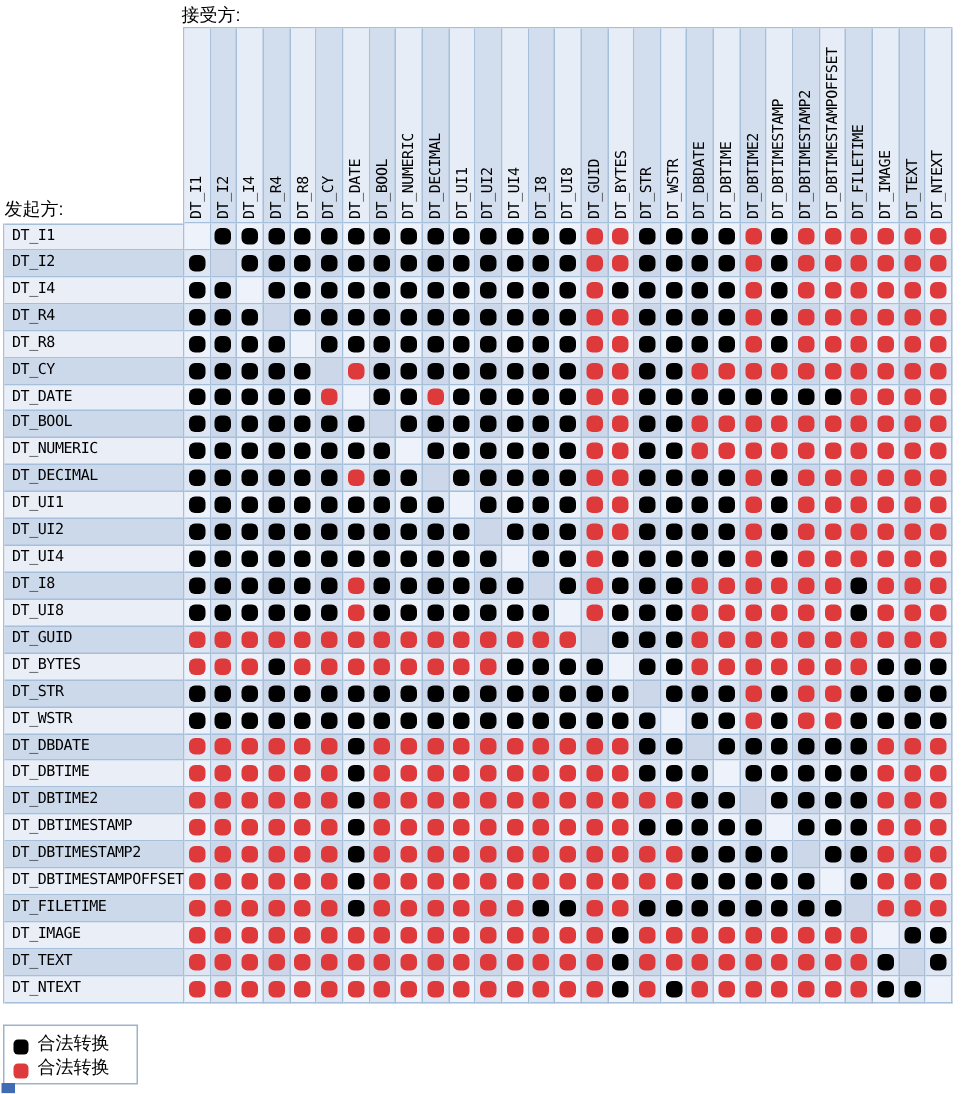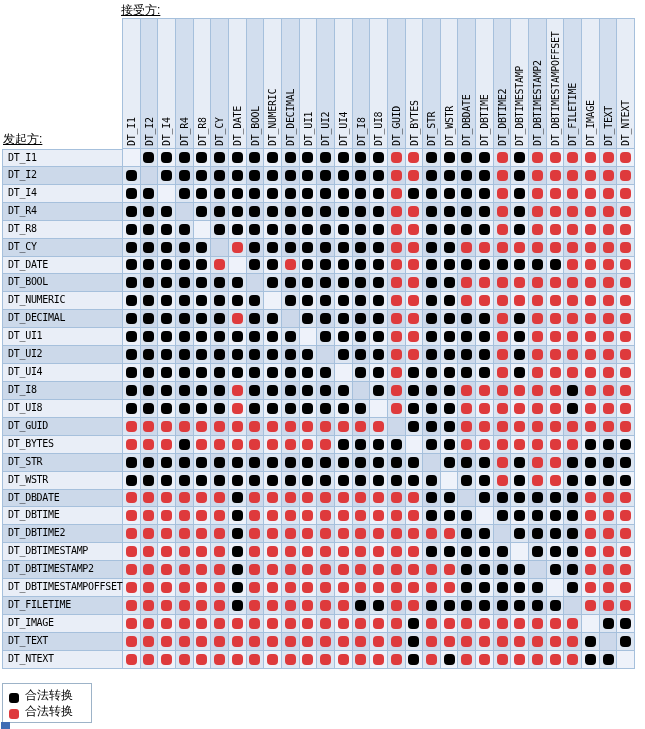--- a/index.html
+++ b/index.html
@@ -1,18 +1,18 @@
 <!DOCTYPE html>
 <html><head>
 <meta charset="utf-8">
 <style>
   html,body{margin:0;padding:0;background:#fff;}
   #stage{position:relative;width:645px;height:729px;background:#ffffff;overflow:hidden;
          font-family:"DejaVu Sans",sans-serif;}
-  .corner-title{position:absolute;font-size:12px;color:#000;font-family:sans-serif;text-decoration:underline;}
+  .corner-title{position:absolute;font-size:12px;color:#000;font-family:sans-serif;}
   #receiver-label{left:121px;top:2px;}
   #sender-label{left:3px;top:131px;}
 
   
   #header-grid{position:absolute;left:122px;top:18px;display:flex;
                border-left:1px solid #a6c0dc;border-top:1px solid #a6c0dc;}
   .hcell{box-sizing:border-box;width:17.66px;height:130px;position:relative;
          border-right:1px solid #a6c0dc;border-bottom:1px solid #a6c0dc;}
   .hcell.cl{background:#e7edf6;}
   .hcell.cd{background:#d2deee;}

